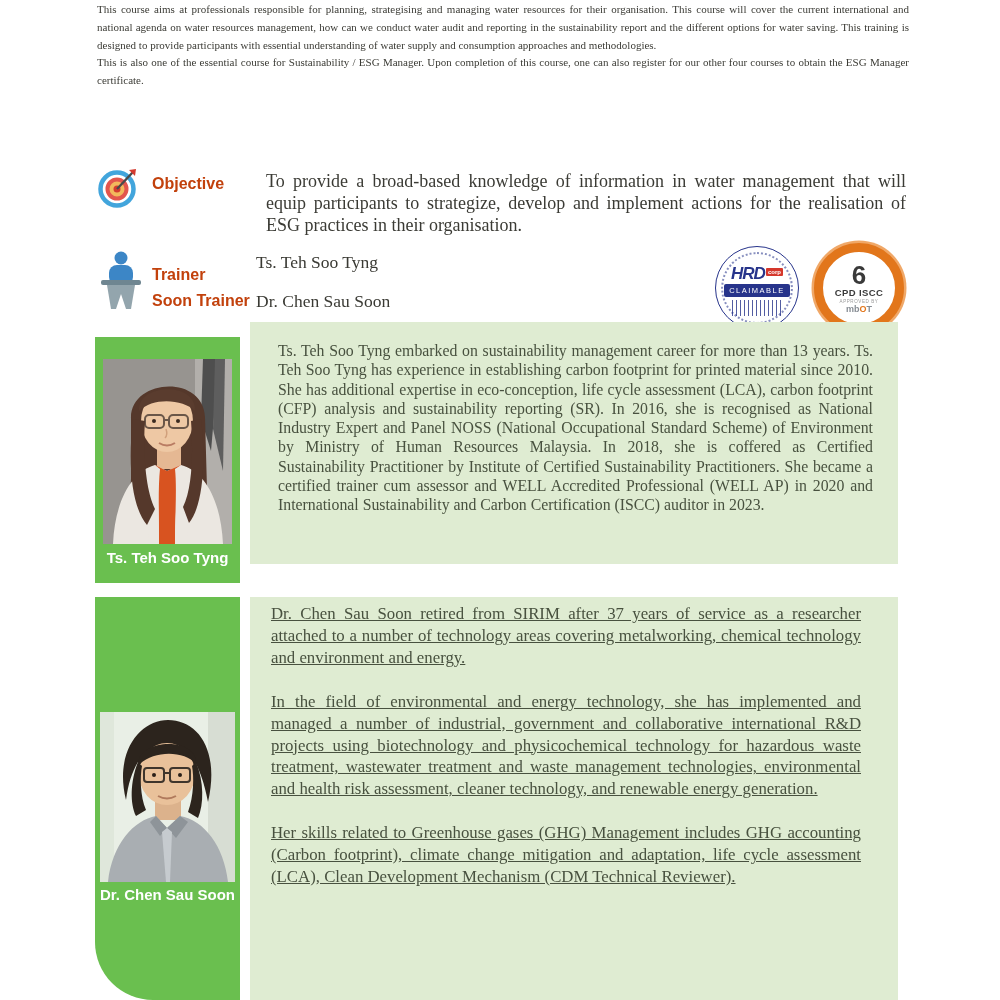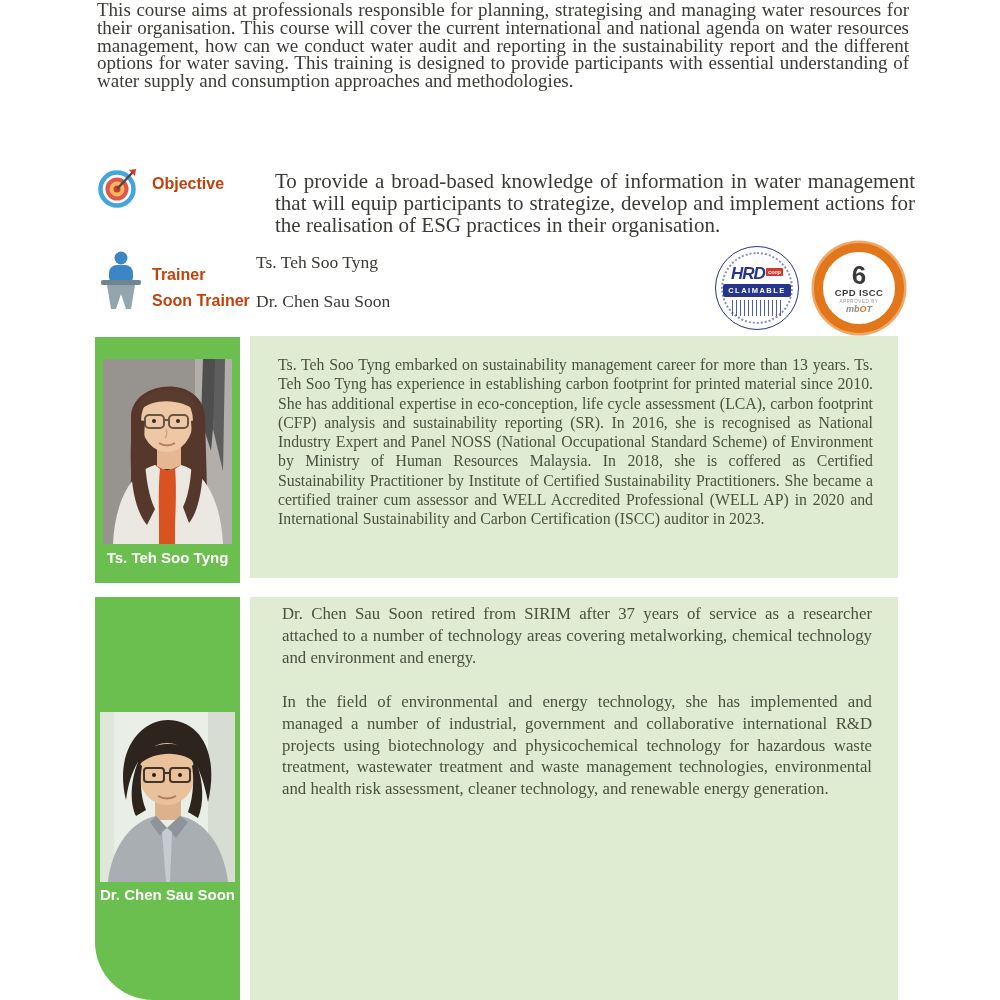--- a/index.html
+++ b/index.html
@@ -3,81 +3,82 @@
 <meta charset="utf-8">
 <style>
   html,body{margin:0;padding:0;}
   body{
     width:1000px;height:1000px;position:relative;background:#ffffff;
     font-family:"Liberation Serif", serif;color:#3c3c36;overflow:hidden;
   }
   .abs{position:absolute;}
 
   
-  .intro{left:97px;top:1px;width:812px;font-size:19px;line-height:17.8px;text-align:justify;color:#3b3b35;}
+  .intro{left:97px;top:1px;width:812px;font-size:11px;line-height:17.8px;text-align:justify;color:#3b3b35;}
   .intro p{margin:0;}
 
   
   .green-label{font-family:"Liberation Sans",sans-serif;font-weight:bold;font-size:16px;color:#c2410c;}
-  .obj-text{left:275px;top:171px;width:640px;font-size:21px;line-height:21.8px;color:#3b3b35;text-align:justify;}
+  .obj-text{left:266px;top:171px;width:640px;font-size:18px;line-height:21.8px;color:#3b3b35;text-align:justify;}
   .trainer-name{font-size:17.5px;color:#3a3a34;}
 
   
   .hrd-badge{left:715px;top:246px;width:82px;height:82px;border-radius:50%;
     border:1.5px solid #27348b;background:#fff;display:flex;flex-direction:column;
     align-items:center;justify-content:center;font-family:"Liberation Sans",sans-serif;}
   .hrd-ring{position:absolute;inset:5px;border:2px dotted #27348b;border-radius:50%;opacity:.55;}
   .hrd-brandrow{display:flex;align-items:flex-start;line-height:1;margin-top:4px;}
   .hrd-brand{font-weight:900;font-style:italic;font-size:17px;color:#27348b;letter-spacing:-1px;}
   .hrd-corp{font-weight:bold;font-size:6px;color:#fff;background:#d5372c;padding:1px 2px;margin-left:1px;margin-top:3px;border-radius:1px;}
-  .hrd-claim{margin-top:2px;background:#27348b;color:#fff;font-weight:bold;font-size:7.5px;
+  .hrd-claim{margin-top:2px;background:#27348b;color:#fff;font-weight:normal;font-size:7.5px;
     letter-spacing:1.5px;padding:2px 5px;border-radius:2px;}
   .hrd-hatch{margin-top:3px;width:50px;height:16px;
     background:repeating-linear-gradient(90deg,#27348b 0 1px,transparent 1px 4px);opacity:.8;}
 
   .cpd-badge{left:814px;top:243px;width:72px;height:72px;border-radius:50%;
     border:9px solid #e2761b;background:#fff;
     box-shadow:0 0 0 1.5px #fff inset, 0 0 0 2.5px #f0a868;
     display:flex;flex-direction:column;align-items:center;justify-content:center;
     font-family:"Liberation Sans",sans-serif;text-align:center;}
   .cpd-hours{font-size:26px;font-weight:bold;color:#3a3a3a;line-height:1;}
   .cpd-label{font-size:9.5px;font-weight:bold;color:#3a3a3a;letter-spacing:.4px;line-height:1.1;}
   .cpd-approved{font-size:4.5px;color:#9a9a9a;letter-spacing:.6px;margin-top:1.5px;}
-  .cpd-org{font-size:9px;font-weight:bold;line-height:1;margin-top:1px;font-style:italic;}
+  .cpd-org{font-size:9px;font-weight:bold;line-height:1;margin-top:1px;}
   .cpd-org .a{color:#868c93;}
   .cpd-org .b{color:#e2761b;}
   .cpd-org .c{color:#868c93;}
 
   
   .green-col{background:#6abf4f;}
   .col1{left:95px;top:337px;width:145px;height:246px;}
   .col2{left:95px;top:597px;width:145px;height:403px;border-bottom-left-radius:58px;}
   .photo{display:block;}
   .photo1{left:103px;top:359px;}
   .photo2{left:100px;top:712px;}
   .photo-name{width:145px;text-align:center;color:#ffffff;font-family:"Liberation Sans",sans-serif;
     font-weight:bold;font-size:15px;}
   .name1{left:95px;top:549px;}
   .name2{left:95px;top:886px;}
 
   .pale-box{background:#dfecd2;}
-  .box1{left:250px;top:336px;width:648px;height:242px;}
+  .box1{left:250px;top:322px;width:648px;height:242px;}
   .box2{left:250px;top:597px;width:648px;height:403px;}
   .bio1{position:absolute;left:28px;top:19px;width:595px;font-size:15.8px;line-height:19.3px;
     text-align:justify;color:#48513f;}
-  .bio2{position:absolute;left:32px;top:6px;width:590px;font-size:16.8px;line-height:21.9px;
-    text-align:justify;color:#48513f;}
+  .bio2{position:absolute;left:21px;top:6px;width:590px;font-size:16.8px;line-height:21.9px;
+    text-align:justify;color:#48513f;text-decoration:underline;}
   .bio2 p{margin:0 0 22px;}
   .bio1 p{margin:0;}
 </style>
 </head>
 <body>
 
 <div class="abs intro">
   <p>This course aims at professionals responsible for planning, strategising and managing water resources for their organisation. This course will cover the current international and national agenda on water resources management, how can we conduct water audit and reporting in the sustainability report  and the different options for water saving. This training is designed to provide participants with essential understanding of water supply and consumption approaches and methodologies.</p>
+  <p>This is also one of the essential course for Sustainability / ESG Manager. Upon completion of this course, one can also register for our other four courses to obtain the ESG Manager certificate.</p>
 </div>
 
 <div class="abs" style="left:98px;top:168px;width:40px;height:40px;">
   <svg width="40" height="40" viewBox="0 0 40 40">
     <circle cx="19" cy="21" r="16.5" fill="#ffffff" stroke="#42a5dc" stroke-width="4.5"></circle>
     <circle cx="19" cy="21" r="9.5" fill="#f2b85c" stroke="#e2554d" stroke-width="4"></circle>
     <circle cx="19" cy="21" r="3.5" fill="#d43b30"></circle>
     <line x1="35" y1="4" x2="19" y2="21" stroke="#4a4a4a" stroke-width="2.4"></line>
     <polygon points="31,2 38,1 37,8" fill="#d43b30"></polygon>
   </svg>
@@ -173,14 +174,15 @@
     <path d="M56,104 L67,116 L60,124 L50,110 Z" fill="#8e9499"></path>
     <path d="M80,104 L67,116 L76,126 L88,110 Z" fill="#8e9499"></path>
     <path d="M62,120 L67,116 L72,120 L70,170 L66,170 Z" fill="#c6cbcf"></path>
   </svg>
 </div>
 <div class="abs photo-name name2">Dr. Chen Sau Soon</div>
 <div class="abs pale-box box2">
   <div class="bio2">
     <p>Dr. Chen Sau Soon retired from SIRIM after 37 years of service as a researcher attached to a number of technology areas covering metalworking, chemical technology and environment and energy.</p>
     <p>In the field of environmental and energy technology, she has implemented and managed a number of industrial, government and collaborative international R&amp;D projects using biotechnology and physicochemical technology for hazardous waste treatment, wastewater treatment and waste management technologies, environmental and health risk assessment, cleaner technology, and renewable energy generation.</p>
+    <p>Her skills related to Greenhouse gases (GHG) Management includes GHG accounting (Carbon footprint), climate change mitigation and adaptation, life cycle assessment (LCA), Clean Development Mechanism (CDM Technical Reviewer).</p>
   </div>
 </div>
 
 </body></html>

